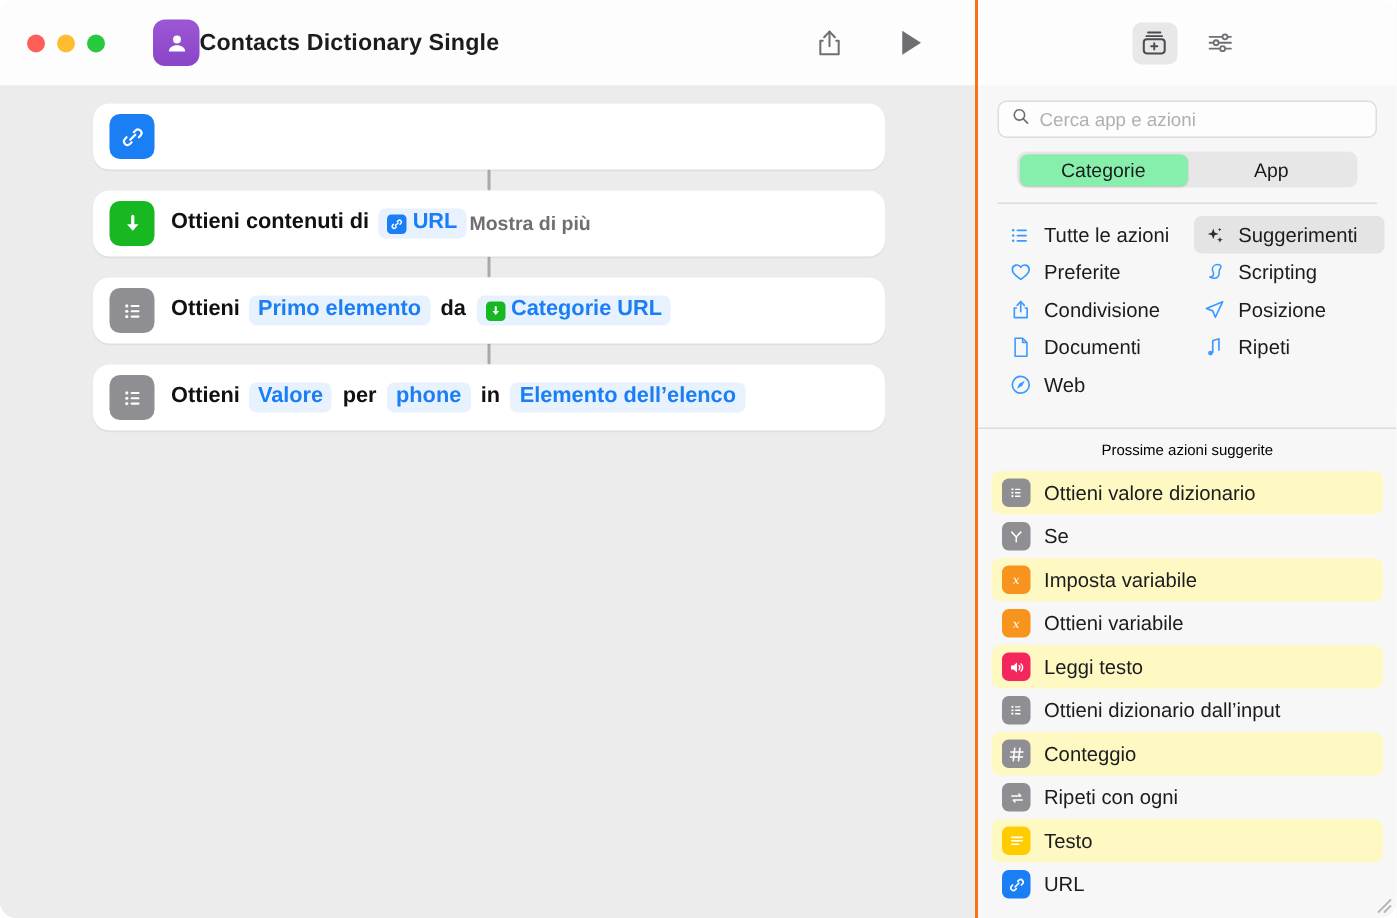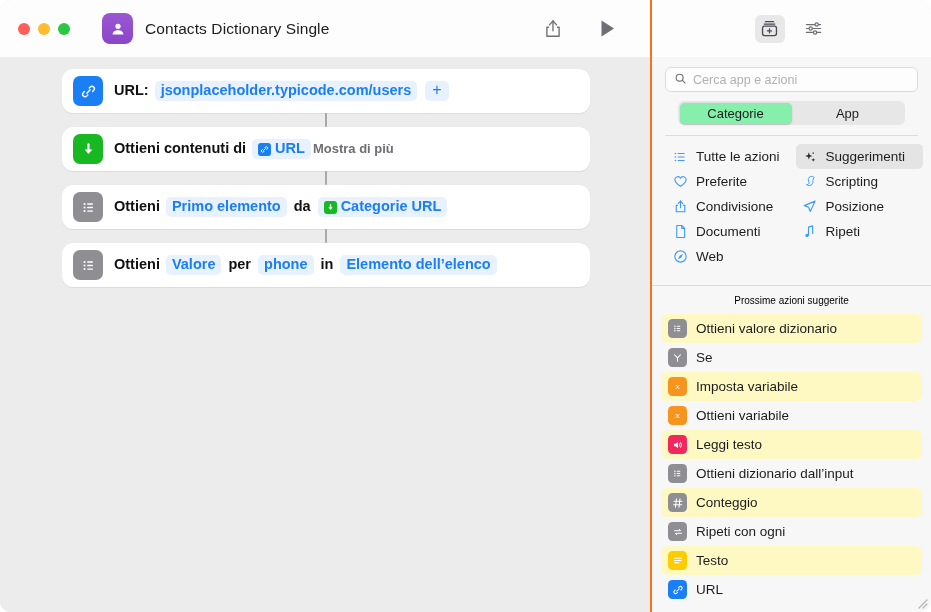--- a/index.html
+++ b/index.html
@@ -46,23 +46,22 @@
   .app-icon {
     width: 31px; height: 31px;
     border-radius: 8px;
     background: linear-gradient(180deg,#9b57d3,#8a45c8);
     margin-left: 32px;
     display: flex; align-items: center; justify-content: center;
   }
   .app-icon svg { display:block; }
 
   .win-title {
-    margin-left: 12px;
     font-size: 15.5px;
-    font-weight: normal;
+    font-weight: bold;
     color: #1c1c1e;
     letter-spacing: .1px;
   }
   .titlebar-right {
     margin-left: auto;
     display: flex;
     align-items: center;
     gap: 28px;
     padding-right: 14px;
   }
@@ -332,25 +331,20 @@
 
     <div class="canvas">
 
       <div class="action-card">
         <div class="act-icon blue">
           <svg width="17" height="17" viewBox="0 0 24 24">
             <path d="M9.6 14.4 L14.4 9.6" stroke="#fff" stroke-width="2" stroke-linecap="round"></path>
             <path d="M13 7.2 l1.6-1.6a3.4 3.4 0 0 1 4.8 4.8 L17.8 12" stroke="#fff" stroke-width="2" fill="none" stroke-linecap="round"></path>
             <path d="M11 16.8 l-1.6 1.6a3.4 3.4 0 0 1-4.8-4.8 L6.2 12" stroke="#fff" stroke-width="2" fill="none" stroke-linecap="round"></path>
           </svg>
-        </div>
-        <div class="act-text">
-          <span class="plain">URL:</span>
-          <span class="token url-value">jsonplaceholder.typicode.com/users</span>
-          <span class="plus-btn">+</span>
         </div>
       </div>
 
       <div class="connector"></div>
 
       <div class="action-card">
         <div class="act-icon green">
           <svg width="17" height="17" viewBox="0 0 24 24">
             <path d="M12 4.5 V14.5" stroke="#fff" stroke-width="3" stroke-linecap="round"></path>
             <path d="M6.6 12 L12 18.2 L17.4 12 Z" fill="#fff"></path>

